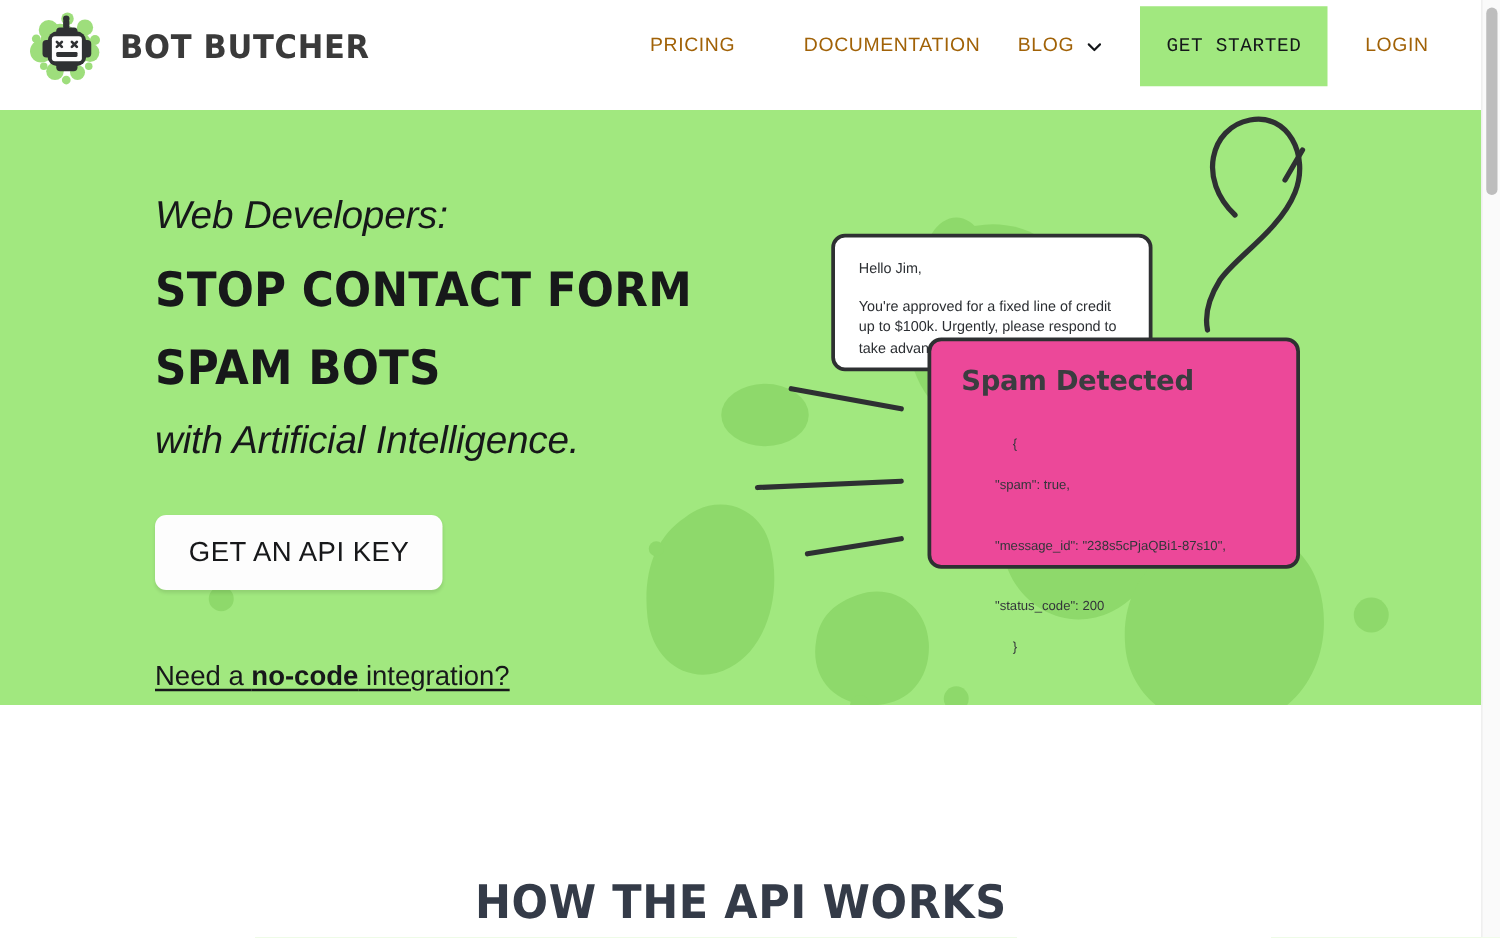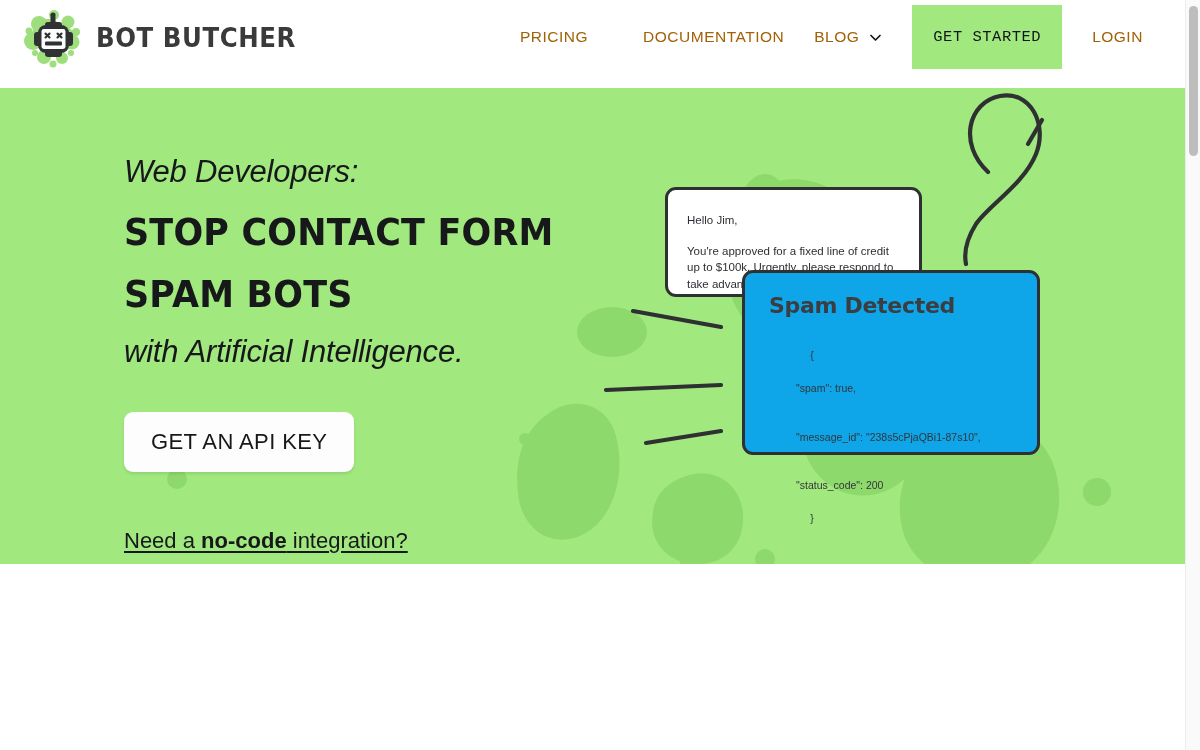--- a/index.html
+++ b/index.html
@@ -152,32 +152,32 @@
     position: absolute;
     left: 85px; top: 113px;
     width: 257px; height: 110px;
     background: #ffffff;
     border: 3.5px solid #2e3032;
     border-radius: 11px;
     overflow: hidden;
     z-index: 3;
   }
   .card-email .body {
-    padding: 22px 19px 0 19px;
+    padding: 17px 19px 0 19px;
     font-size: 11.5px;
     line-height: 1.45;
     color: #2c2f33;
   }
   .card-email .body p + p { margin-top: 14px; }
 
   .card-spam {
     position: absolute;
     left: 162px; top: 196px;
     width: 298px; height: 185px;
-    background: #0ea5e9;
+    background: #ec4899;
     border: 3.5px solid #2e3032;
     border-radius: 11px;
     z-index: 4;
   }
   .card-spam h3 {
     margin: 20px 0 0 24px;
     font-family: "DejaVu Sans", sans-serif;
     font-weight: 700;
     font-size: 22px;
     letter-spacing: -0.3px;
@@ -351,18 +351,21 @@
           <span>{</span>
           <span class="ind">"spam": true,</span>
           <span class="ind">"message_id": "238s5cPjaQBi1-87s10",</span>
           <span class="ind">"status_code": 200</span>
           <span>}</span>
         </div>
       </div>
     </div>
   </div>
 
+  <div class="section-heading">
+    <span>HOW THE API WORKS</span>
+  </div>
 
   <div class="scrollbar">
     <div class="scroll-thumb"></div>
   </div>
 
 </div>
 
 </body></html>

